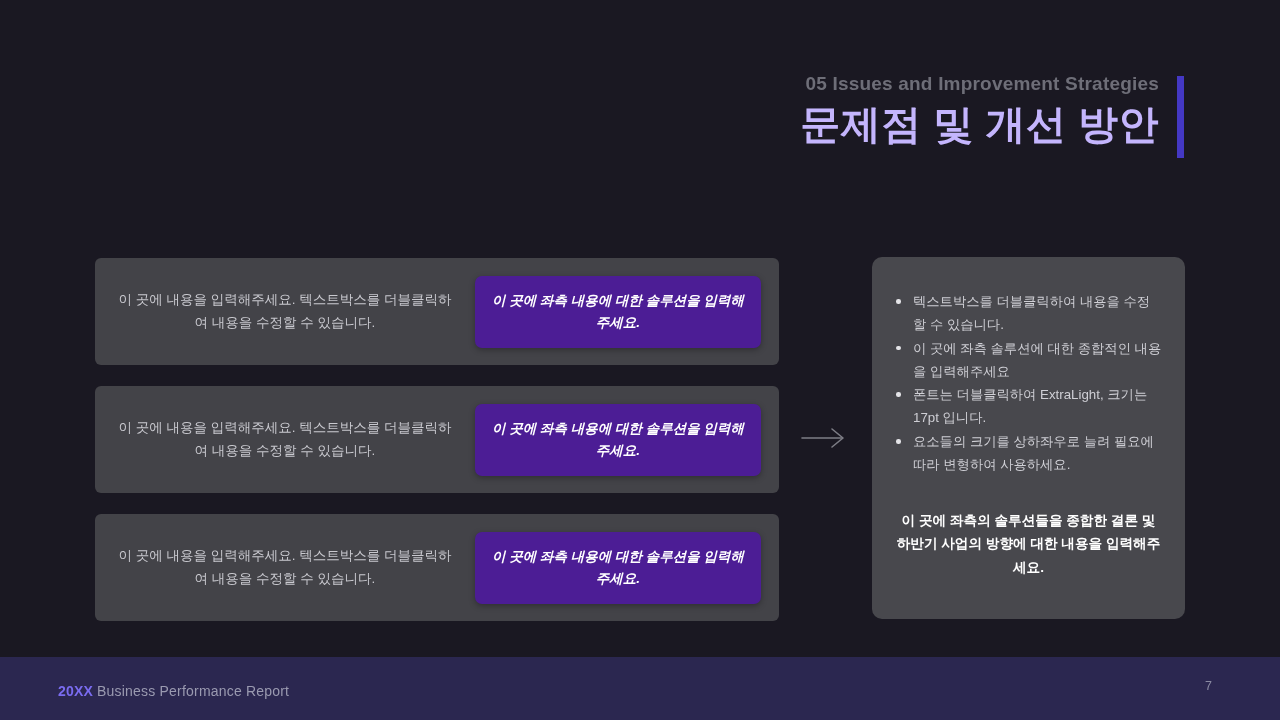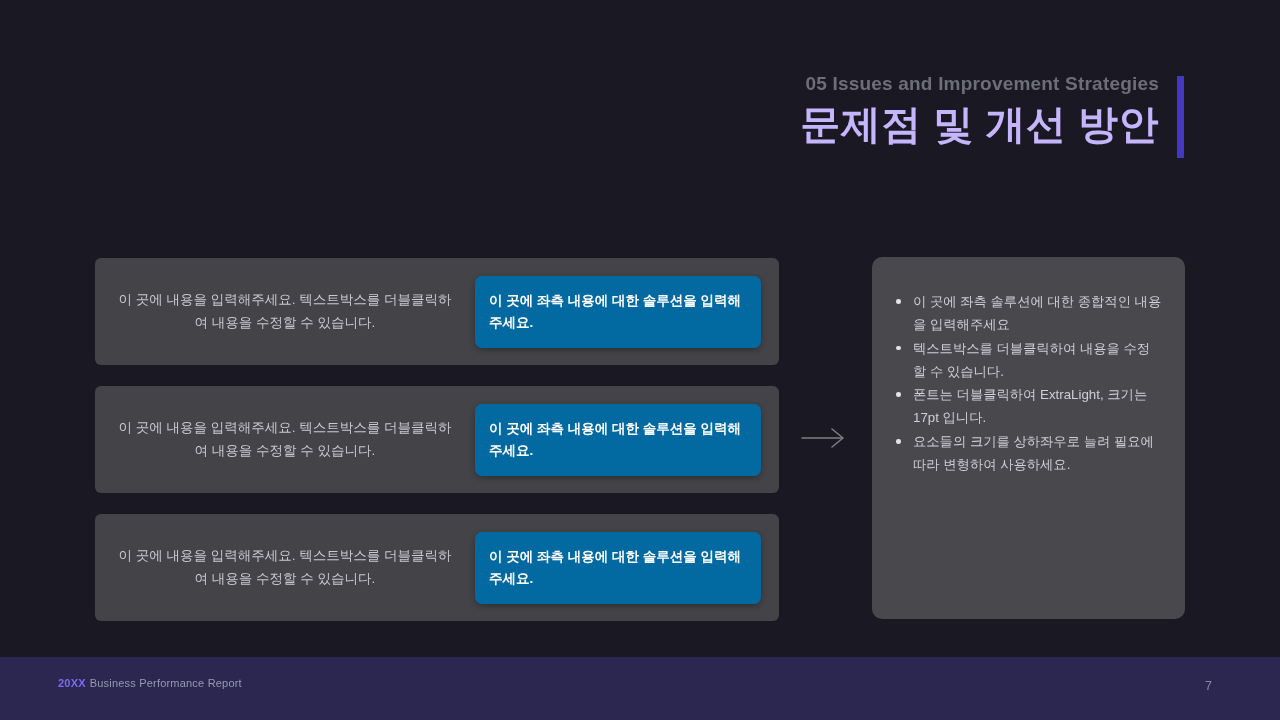--- a/index.html
+++ b/index.html
@@ -45,26 +45,27 @@
     background:#434348; border-radius:6px;
     margin-bottom:21px; display:flex; align-items:center;
   }
   .row-asis {
     width:380px; padding:0 18px; flex:none;
     font-size:13.5px; line-height:1.65; color:#c9c9cf;
     text-align:center; font-weight:400;
   }
   .row-tobe {
     width:286px; height:72px; flex:none;
-    background:#0369a1; border-radius:7px;
+    background:#4c1d95; border-radius:7px;
     display:flex; align-items:center; justify-content:center;
     padding:0 14px;
     font-size:13.5px; line-height:1.6; color:#ffffff;
-    font-weight:700;
+    text-align:center; font-weight:700;
     box-shadow:0 2px 6px rgba(0,0,0,.3);
+    font-style:italic;
   }
 
   
   .arrow { position:absolute; left:800px; top:424px; width:48px; height:28px; }
 
   
   .panel {
     position:absolute; left:872px; top:257px;
     width:313px; height:362px;
     background:#48484d; border-radius:10px;
@@ -84,22 +85,22 @@
     margin-top:32px; text-align:center;
     font-size:13.6px; line-height:1.72; color:#ffffff; font-weight:700;
   }
 
   
   .footer {
     position:absolute; left:0; bottom:0; width:1280px; height:63px;
     background:#2b2750;
   }
   .footer-left {
-    position:absolute; left:58px; top:20px;
-    font-size:11px; letter-spacing:.2px;
+    position:absolute; left:58px; top:26px;
+    font-size:14px; letter-spacing:.2px;
   }
   .footer-year { color:#7a6cf0; font-weight:700; }
   .footer-label { color:#9a9ab0; font-weight:400; margin-left:4px; }
   .footer-page {
     position:absolute; right:68px; top:22px;
     font-size:12.5px; color:#8a8aa2; font-weight:400;
   }
 </style>
 </head>
 <body>
@@ -138,25 +139,26 @@
 
   <div class="arrow">
     <svg width="48" height="28" viewBox="0 0 48 28" fill="none">
       <path d="M2 14 H42" stroke="#7d7d86" stroke-width="1.6" stroke-linecap="round"></path>
       <path d="M32 5 L43 14 L32 23" stroke="#7d7d86" stroke-width="1.6" fill="none" stroke-linecap="round" stroke-linejoin="round"></path>
     </svg>
   </div>
 
   <div class="panel">
     <ul class="bullets">
+      <li>텍스트박스를 더블클릭하여 내용을 수정할 수 있습니다.</li>
       <li>이 곳에 좌측 솔루션에 대한 종합적인 내용을 입력해주세요</li>
-      <li>텍스트박스를 더블클릭하여 내용을 수정할 수 있습니다.</li>
       <li>폰트는 더블클릭하여 ExtraLight, 크기는 17pt 입니다.</li>
       <li>요소들의 크기를 상하좌우로 늘려 필요에 따라 변형하여 사용하세요.</li>
     </ul>
+    <div class="panel-summary">이 곳에 좌측의 솔루션들을 종합한 결론 및 하반기 사업의 방향에 대한 내용을 입력해주세요.</div>
   </div>
 
   <div class="footer">
     <div class="footer-left">
       <span class="footer-year">20XX</span><span class="footer-label">Business Performance Report</span>
     </div>
     <div class="footer-page">7</div>
   </div>
 
 </div>

